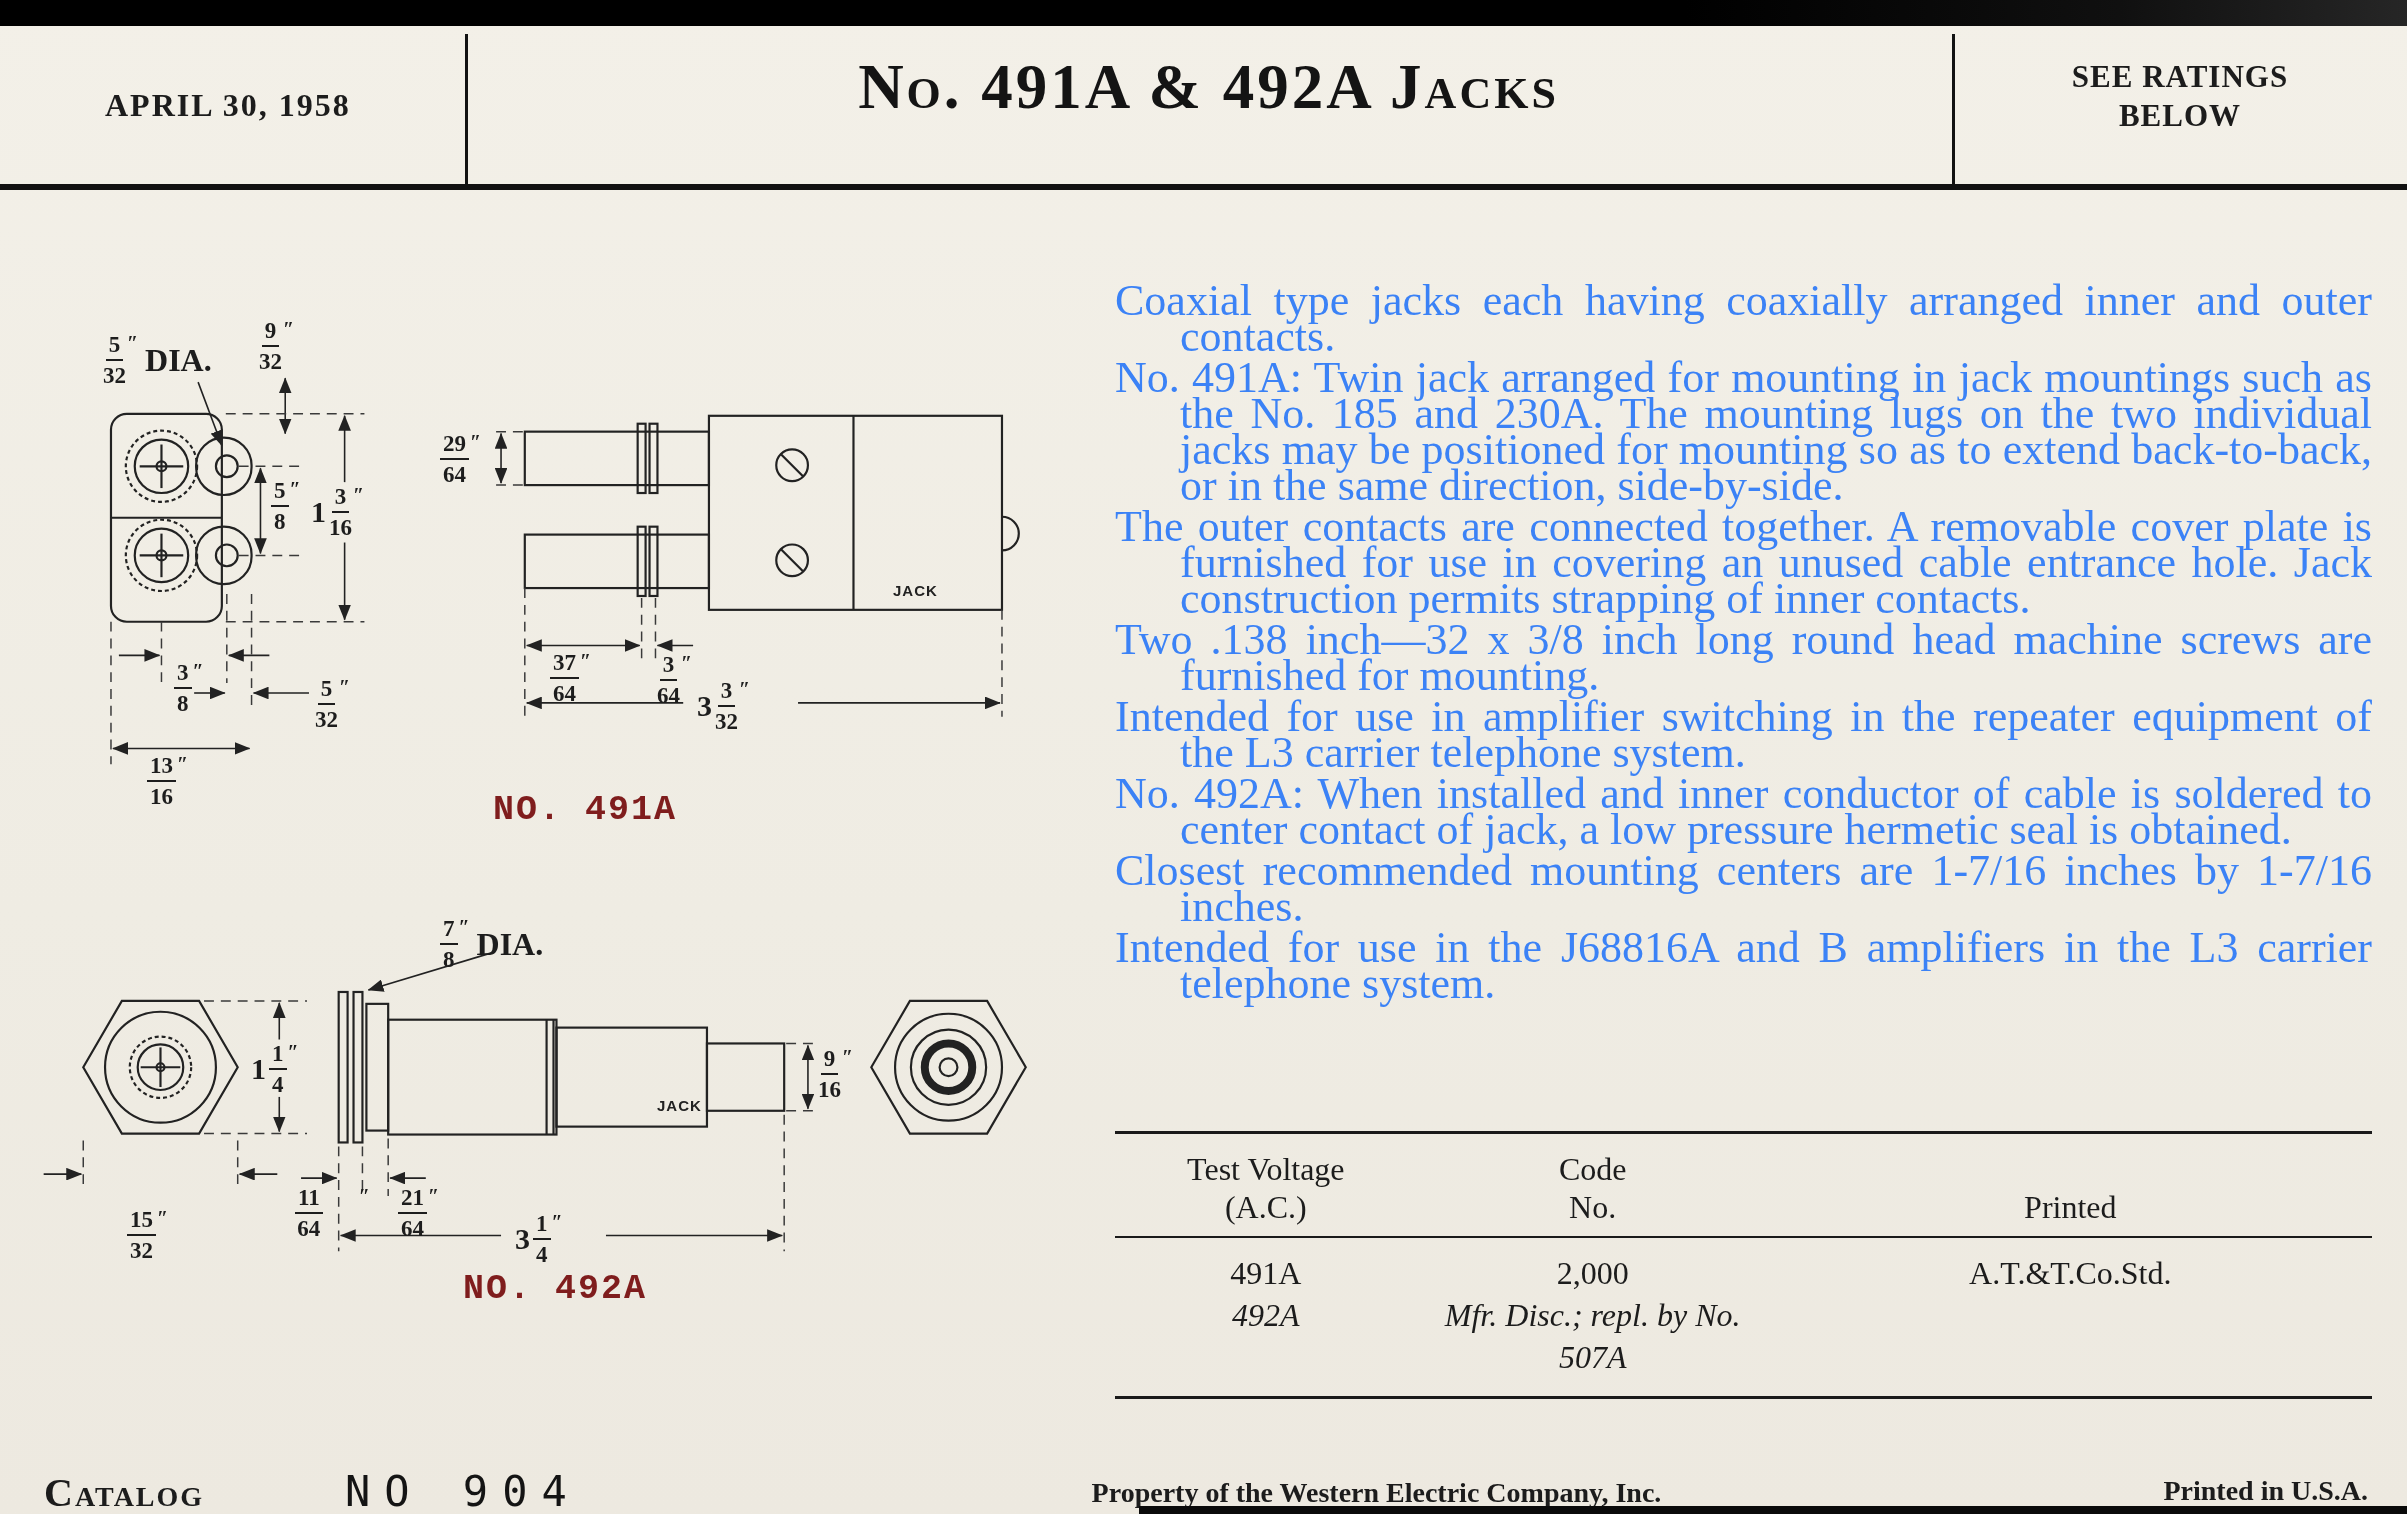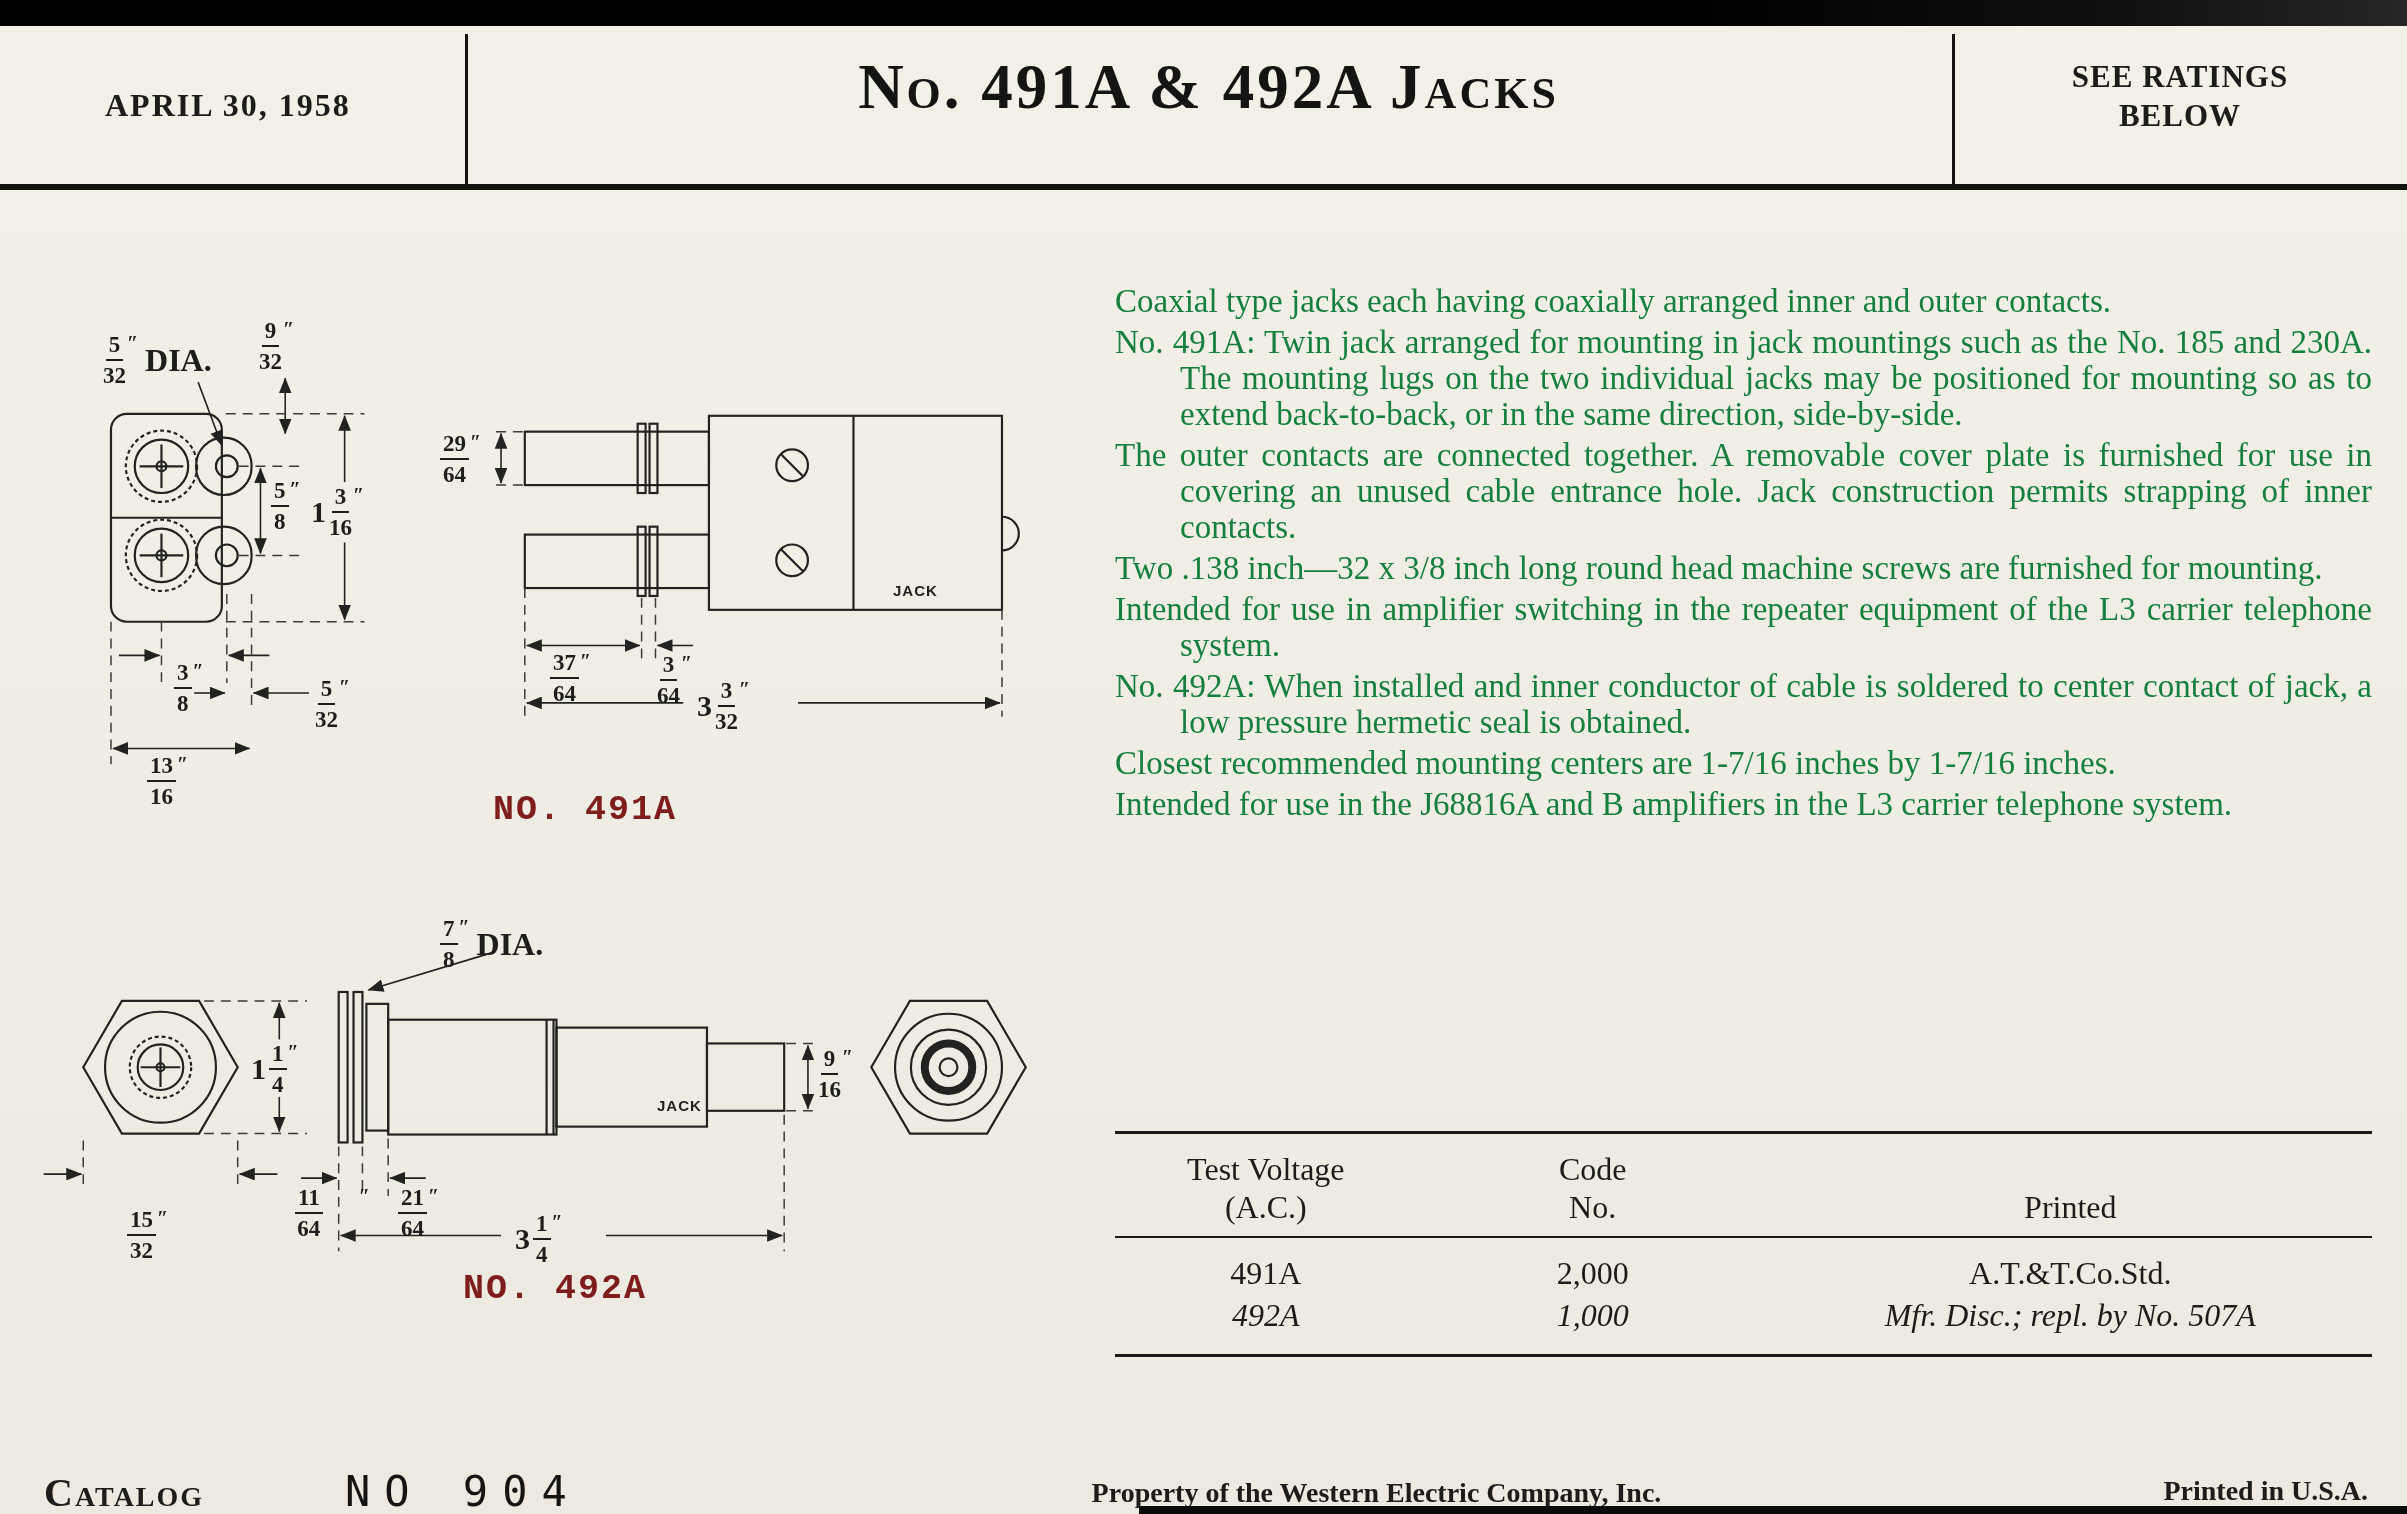--- a/index.html
+++ b/index.html
@@ -39,22 +39,22 @@
   .dim .unit { font-size:20px; align-self:flex-start; margin-left:1px; line-height:1; }
   .dim .note { font-size:32px; margin-left:7px; }
 
   .fig-caption { position:absolute; font-family:Liberation Mono, monospace; font-weight:bold;
     font-size:35px; letter-spacing:2px; color:#7f1d1d; }
   .jack-label { position:absolute; font-family:"Liberation Sans", sans-serif; font-weight:bold;
     font-size:15px; letter-spacing:1px; color:#222; }
 
   
   .description { position:absolute; left:1115px; top:283px; width:1257px; }
-  .description p { margin:0 0 5px 0; font-size:33px; line-height:36px; text-align:justify;
-    padding-left:65px; text-indent:-65px; color:#15803d; }
+  .description p { margin:0 0 5px 0; font-size:44px; line-height:36px; text-align:justify;
+    padding-left:65px; text-indent:-65px; color:#3b82f6; }
 
   
   .ratings { position:absolute; left:1115px; top:1131px; width:1257px; border-bottom:3px solid #1a1a1a; }
   .t-head { display:grid; grid-template-columns:24% 28% 48%; border-top:3px solid #1a1a1a;
     padding:16px 0 10px; align-items:end; }
   .hcell { text-align:center; font-size:32px; line-height:38px; }
   .t-body { border-top:2px solid #1a1a1a; padding:14px 0 18px; }
   .t-row { display:grid; grid-template-columns:24% 28% 48%; font-size:32px; line-height:42px; text-align:center; }
   .t-row.italic { font-style:italic; }
 
@@ -377,21 +377,20 @@
       <div class="hcell">Printed</div>
     </div>
     <div class="t-body">
       <div class="t-row">
         <div>491A</div>
         <div>2,000</div>
         <div>A.T.&amp;T.Co.Std.</div>
       </div>
       <div class="t-row italic">
         <div>492A</div>
-        <div>1,000</div>
         <div>Mfr. Disc.; repl. by No. 507A</div>
       </div>
     </div>
   </section>
 
   <div class="footer-catalog">Catalog</div>
   <div class="footer-number">NO 904</div>
   <div class="footer-property">Property of the Western Electric Company, Inc.</div>
   <div class="footer-printed">Printed in U.S.A.</div>
 

